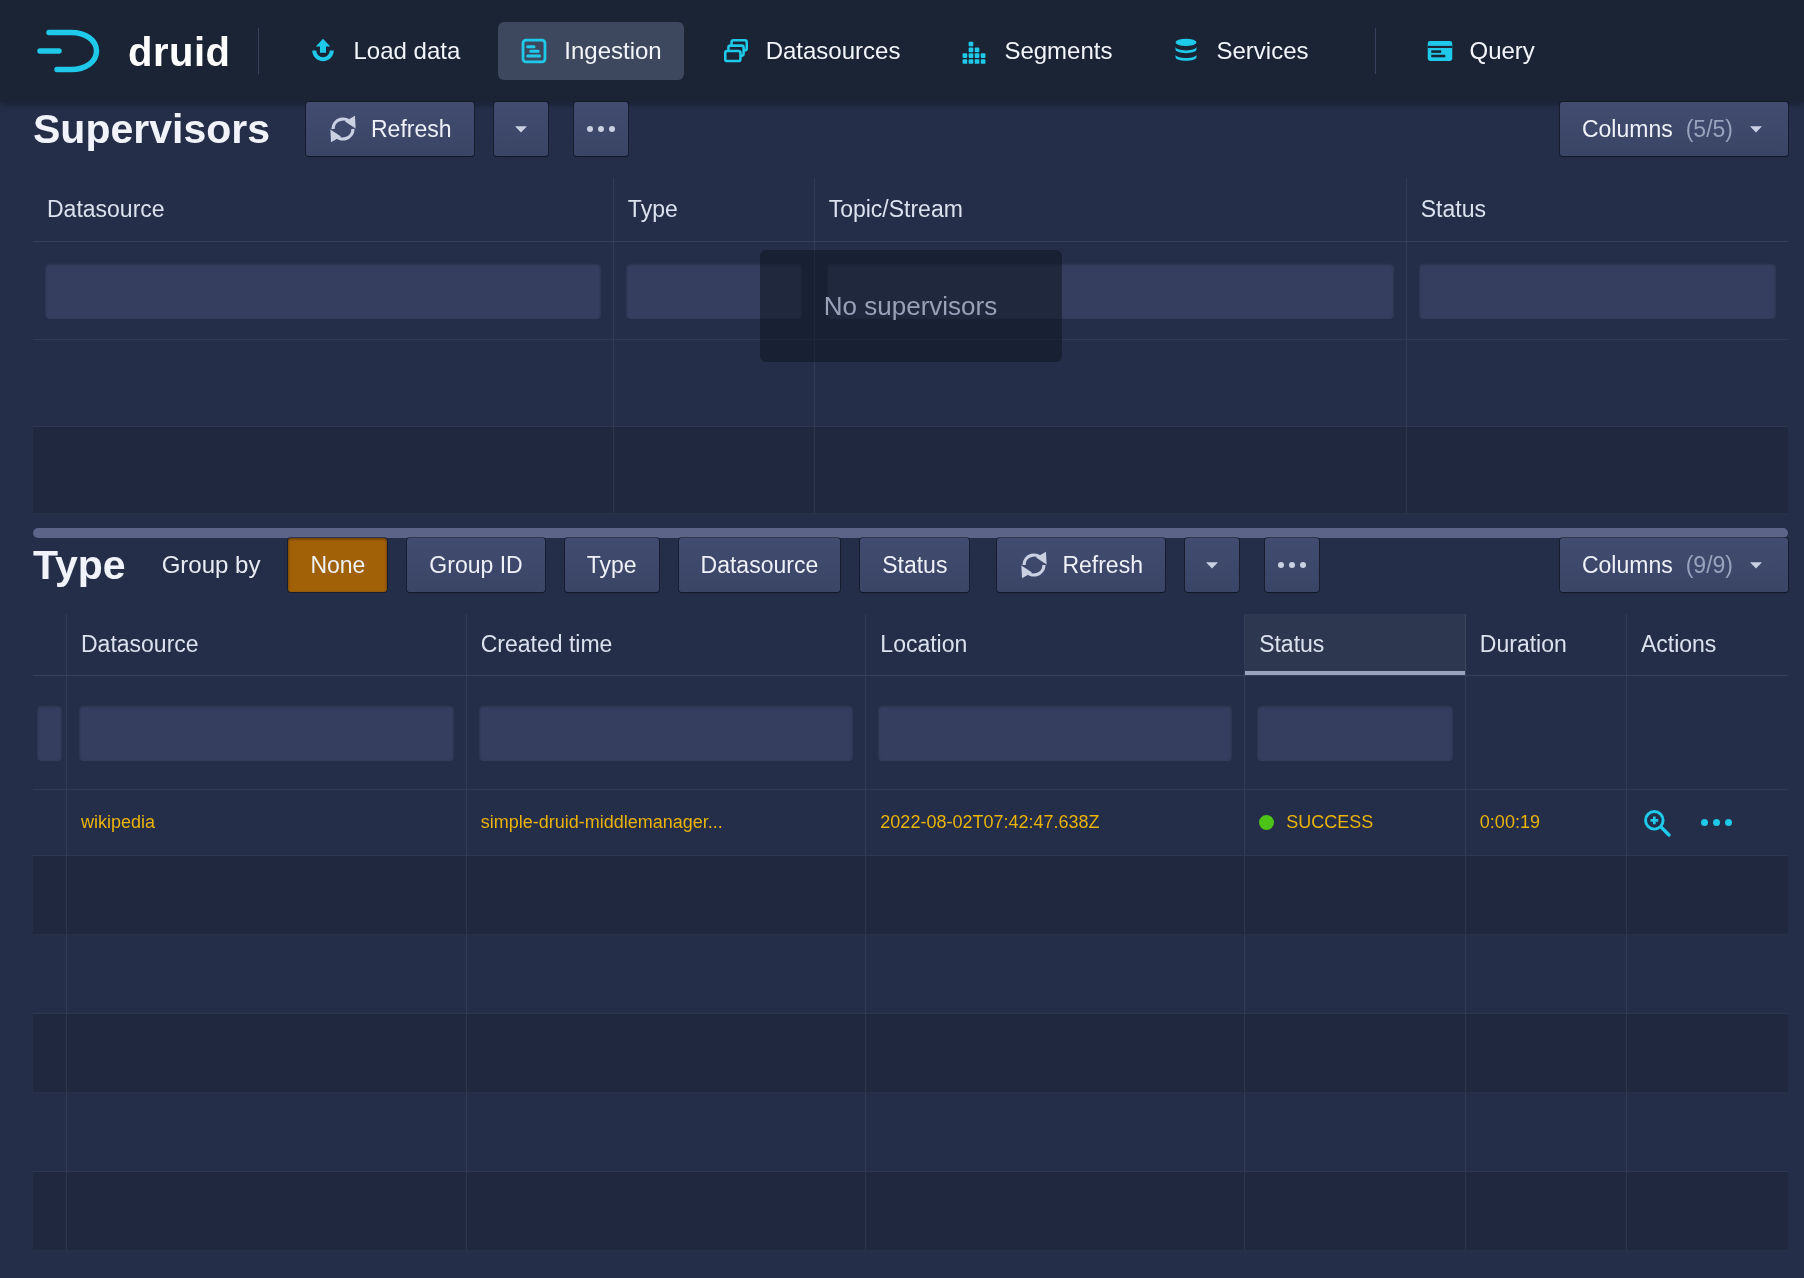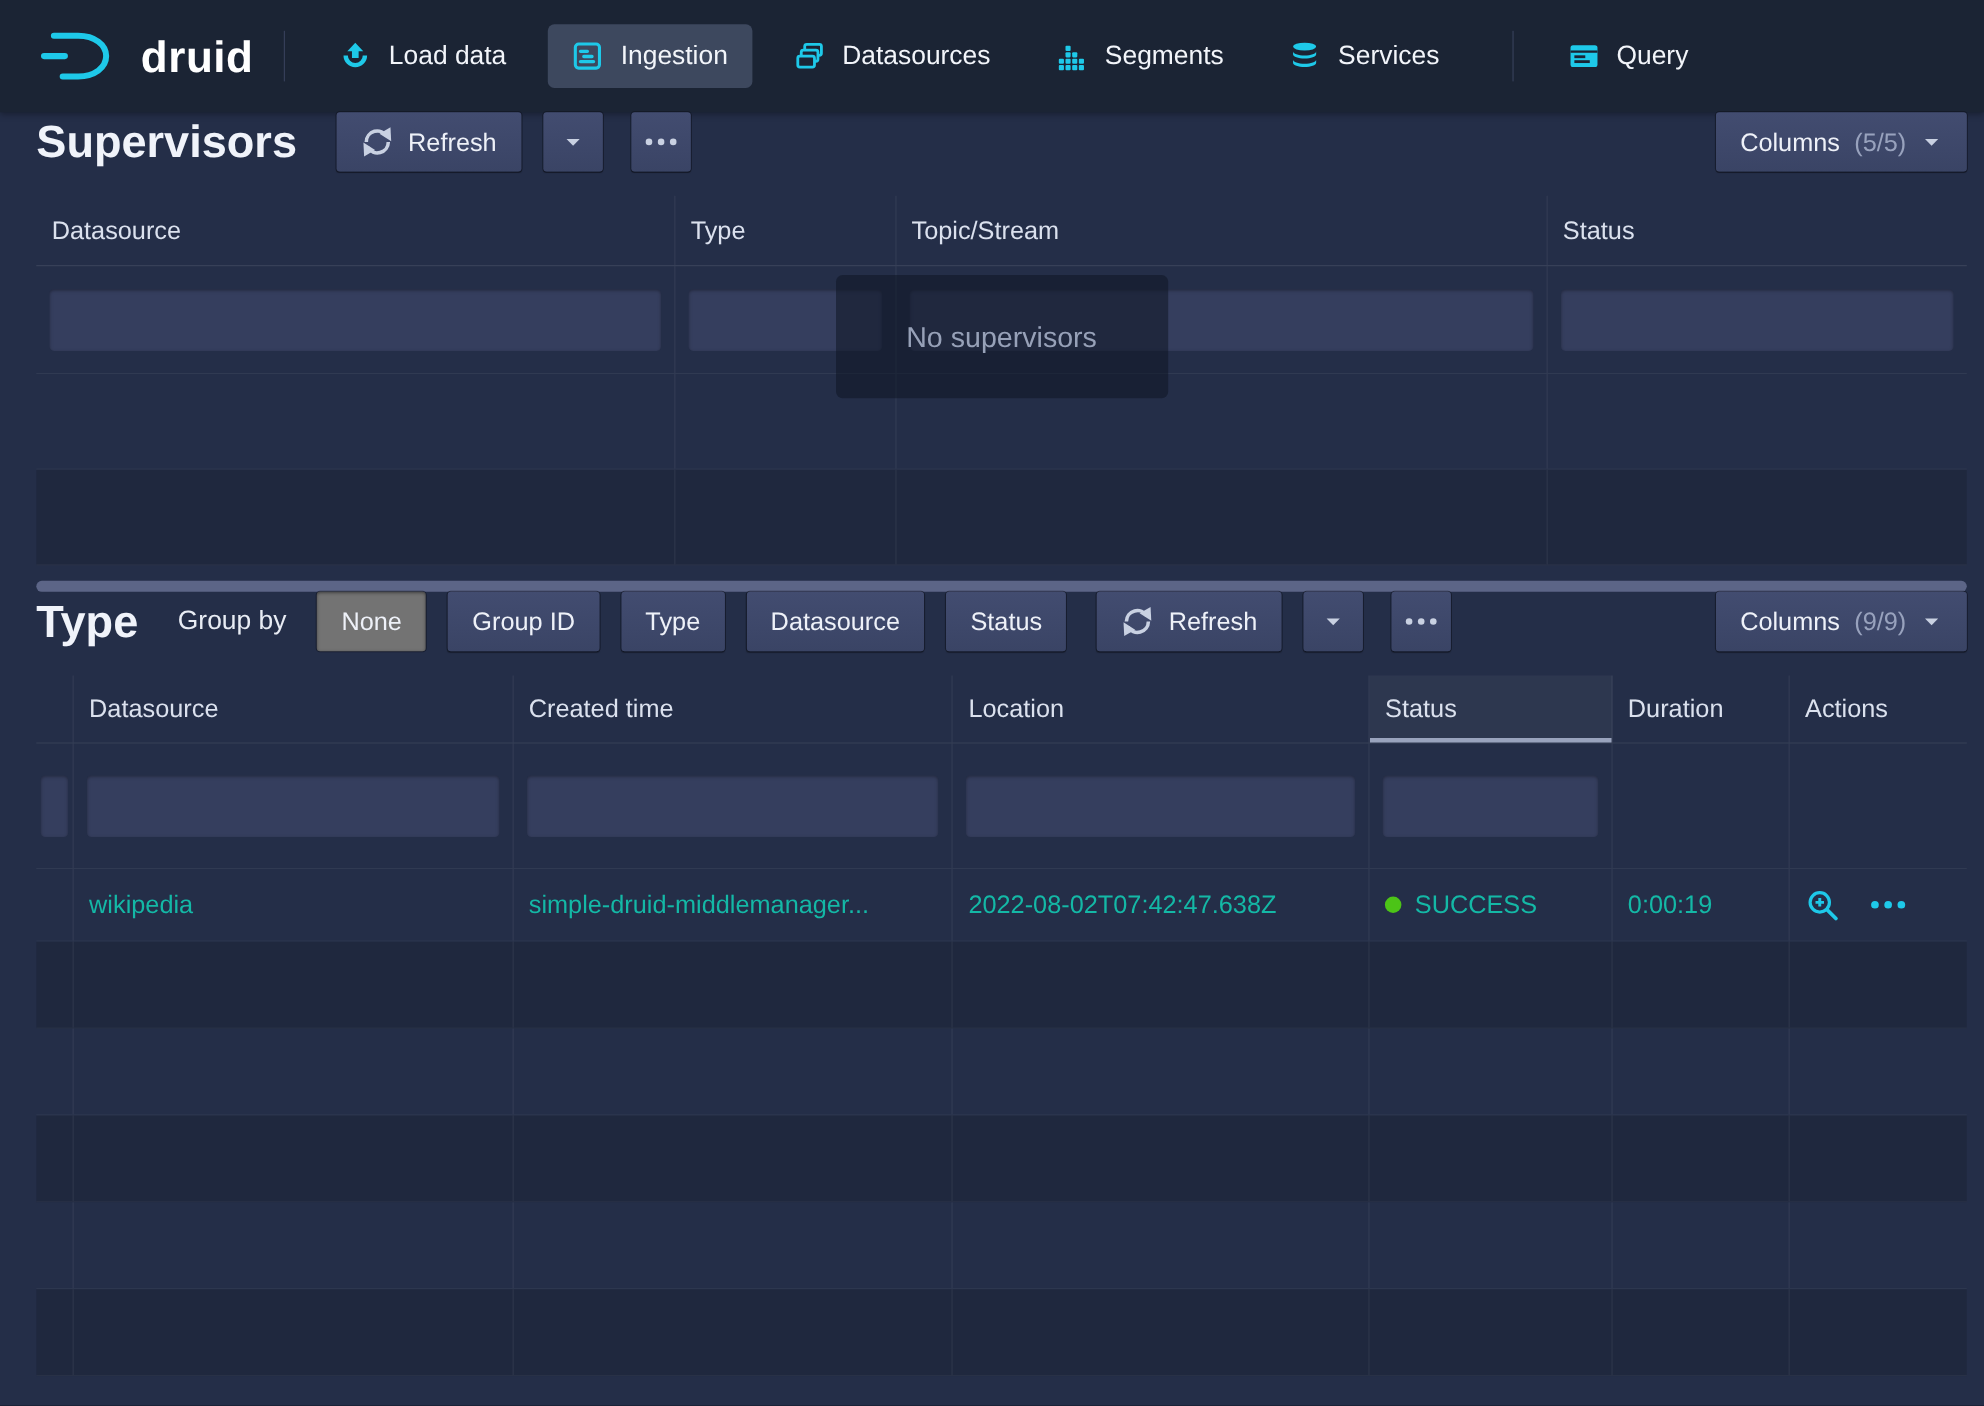--- a/index.html
+++ b/index.html
@@ -32,21 +32,21 @@
   .btn {
     display:flex; align-items:center; justify-content:center; gap:13px;
     background:linear-gradient(180deg,#424c70,#3a4465);
     border:none; border-radius:3px; height:54px; padding:0 22px;
     color:#eef1f8; font-size:23px; font-family:inherit; cursor:pointer;
     box-shadow:0 0 0 1px rgba(14,18,30,0.55), 0 1px 1px rgba(0,0,0,0.3);
   }
   .btn .muted { color:#98a2bd; }
   .btn.caret-btn { width:54px; padding:0; }
   .btn.more-btn { width:54px; padding:0; }
-  .btn.seg-active { background:#737373; box-shadow:inset 0 1px 3px rgba(0,0,0,0.45), 0 0 0 1px rgba(14,18,30,0.55); }
+  .btn.seg-active { background:#a16207; box-shadow:inset 0 1px 3px rgba(0,0,0,0.45), 0 0 0 1px rgba(14,18,30,0.55); }
   .btn-group { display:flex; gap:20px; }
   .gap-26 { margin-left:26px; }
   .gap-28 { margin-left:28px; }
   .spacer { flex:1; }
   .dots { display:inline-flex; gap:5px; align-items:center; }
   .dots i { width:6px; height:6px; border-radius:50%; background:#c9d1e2; }
   .dots.cyan i { width:7px; height:7px; background:#1ec9e9; }
   .group-by-label { font-size:24px; color:#e8ecf4; margin-right:28px; }
 
   
@@ -69,21 +69,21 @@
   .filter-input {
     width:100%; height:56px; background:#353e5e; border:none; border-radius:4px;
     box-shadow:inset 0 1px 3px rgba(0,0,0,0.35); outline:none;
     color:#eef1f8; font-size:22px; font-family:inherit; padding:0 12px;
   }
   .rrow { border-bottom:1px solid rgba(255,255,255,0.045); }
   .rrow.sup-grid { height:87px; }
   .rrow.task-grid { height:79px; }
   .rrow.data { height:66px; cursor:pointer; }
   .rrow.stripe { background:rgba(0,0,0,0.13); }
-  .td { font-size:23px; color:#14b8a6; padding:0 14px; display:flex; align-items:center; gap:12px; white-space:nowrap; overflow:hidden; }
+  .td { font-size:18px; color:#eab308; padding:0 14px; display:flex; align-items:center; gap:12px; white-space:nowrap; overflow:hidden; }
   .status-dot { width:15px; height:15px; border-radius:50%; background:#4cc417; flex:none; }
   .actions-cell { gap:28px; }
   .icon-btn { background:none; border:none; cursor:pointer; display:flex; align-items:center; padding:0; }
 
   .no-data {
     position:absolute; top:72px; left:50%; transform:translateX(-50%);
     width:302px; height:112px; background:rgba(15,21,36,0.55); border-radius:6px;
     display:flex; align-items:center; justify-content:center;
     font-size:26px; color:#97a1b8; pointer-events:none;
   }

